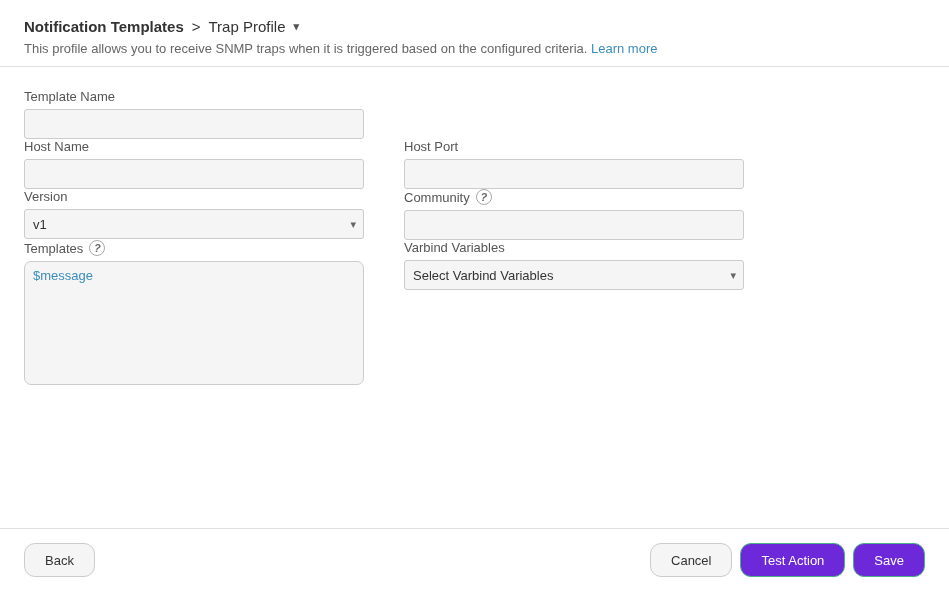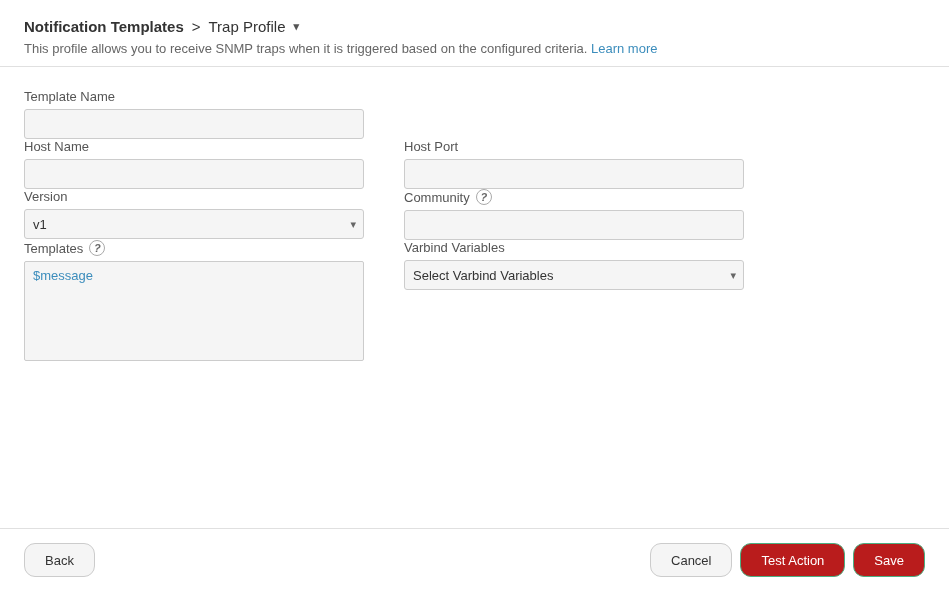--- a/index.html
+++ b/index.html
@@ -120,23 +120,23 @@
       position: absolute;
       right: 8px;
       top: 50%;
       transform: translateY(-50%);
       pointer-events: none;
       color: #666;
       font-size: 11px;
     }
     .textarea-field {
       width: 100%;
-      height: 100px;
-      border: 1px solid #ccc;
-      border-radius: 2px;
+      height: 124px;
+      border: 1px solid #ccc;
+      border-radius: 7px;
       padding: 6px 8px;
       font-size: 13px;
       background: #f5f5f5;
       color: #3c8dbc;
       resize: none;
       outline: none;
       font-family: Arial, sans-serif;
     }
     .label-with-help {
       display: flex;
@@ -178,21 +178,21 @@
       border: 1px solid #ccc;
       font-family: Arial, sans-serif;
       font-weight: 500;
     }
     .btn-default {
       background: #f5f5f5;
       color: #333;
       border: 1px solid #ccc;
     }
     .btn-green {
-      background: #b91c1c;
+      background: #6d28d9;
       color: #fff;
       border: 1px solid #4caf82;
     }
   </style>
 </head>
 <body>
 
 <div class="page">
   <div class="header">
     <div class="breadcrumb">

